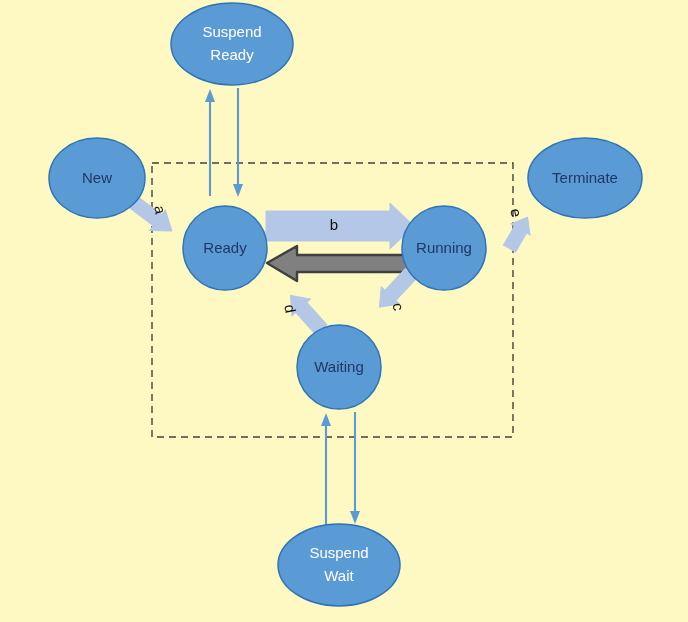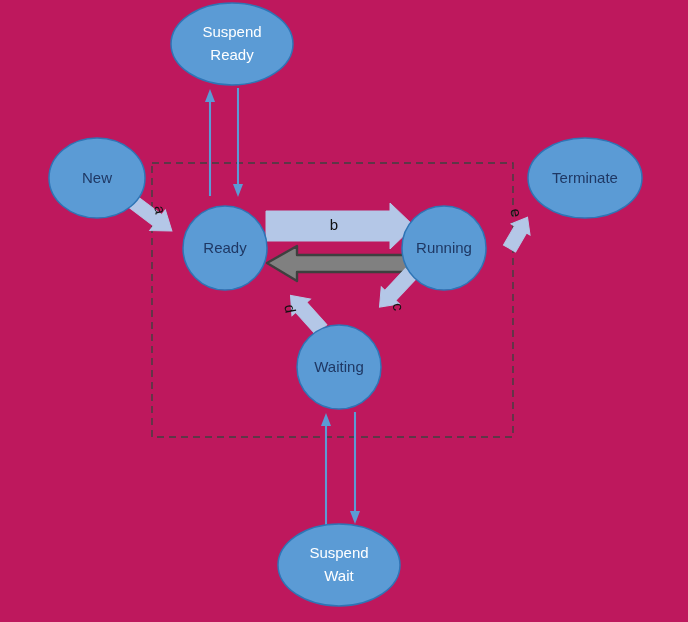--- a/index.html
+++ b/index.html
@@ -10,21 +10,21 @@
   body {
     width: 688px;
     height: 622px;
     font-family: "Liberation Sans", sans-serif;
     overflow: hidden;
   }
   #diagram-root {
     position: relative;
     width: 688px;
     height: 622px;
-    background: #be185d;
+    background: #fef9c3;
   }
   svg#diagram-svg {
     position: absolute;
     top: 0;
     left: 0;
     width: 688px;
     height: 622px;
     display: block;
   }
   .node-label {

